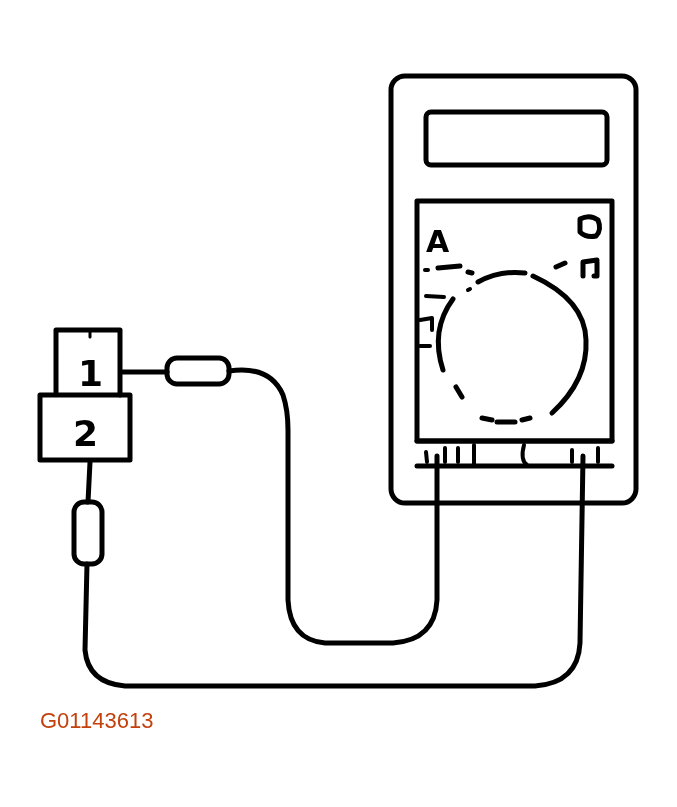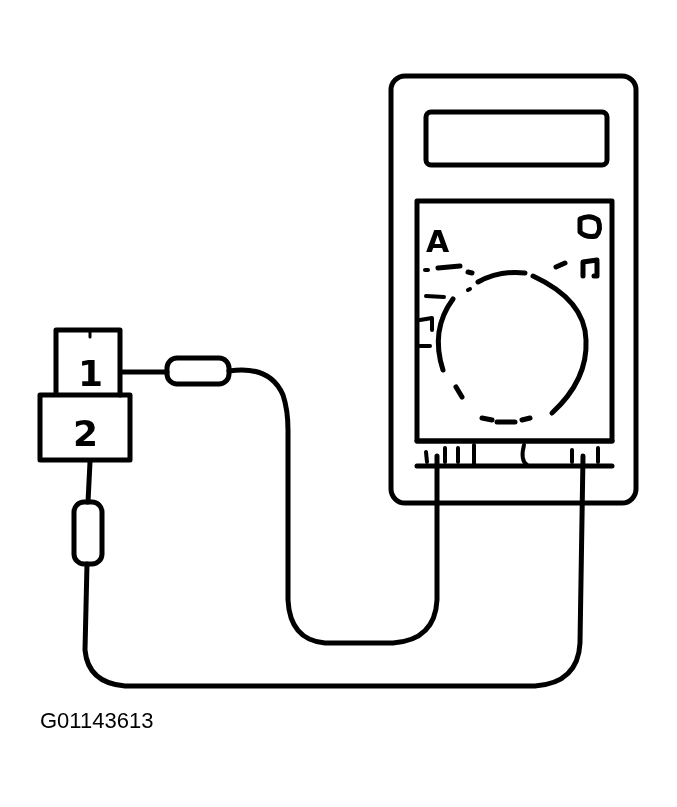--- a/index.html
+++ b/index.html
@@ -37,21 +37,21 @@
       font-size: 30px;
       font-weight: bold;
       fill: #000000;
     }
     #figure-id {
       position: absolute;
       left: 40px;
       top: 708px;
       font-family: "Liberation Sans", sans-serif;
       font-size: 22px;
-      color: #000000;
+      color: #c2410c;
       letter-spacing: 0px;
     }
   </style>
 </head>
 <body>
 
 <svg id="diagram" viewBox="0 0 677 807" xmlns="http://www.w3.org/2000/svg">
 
   <g>
     <rect class="ink" x="391" y="76" width="245" height="427" rx="14" ry="14" stroke-width="5"></rect>

